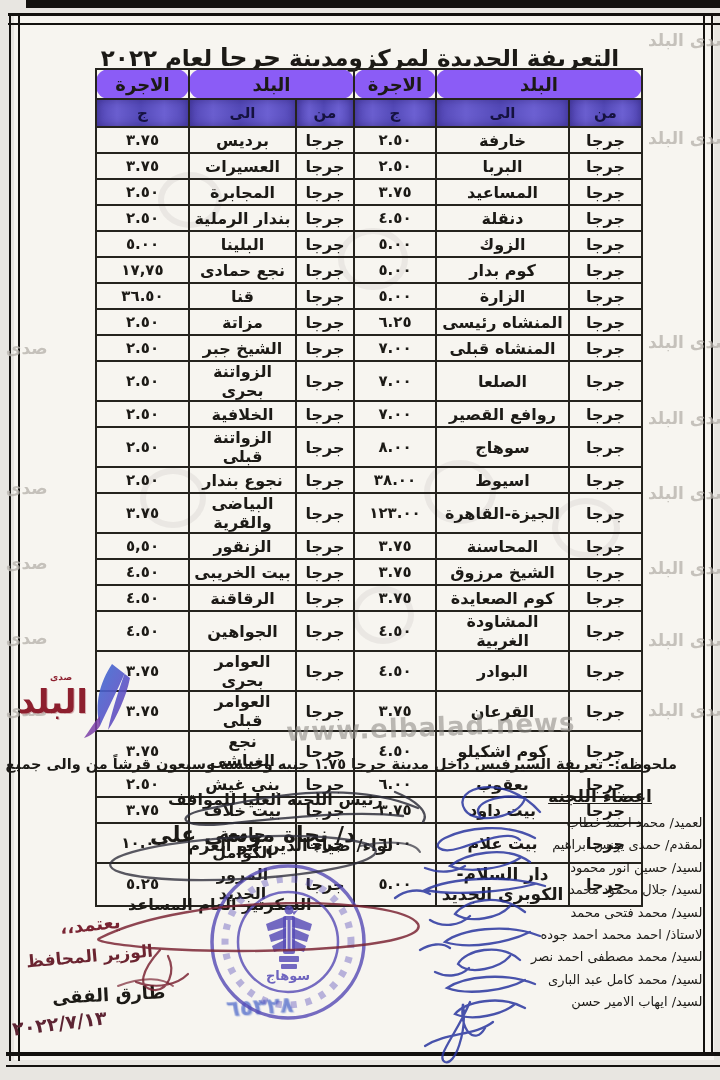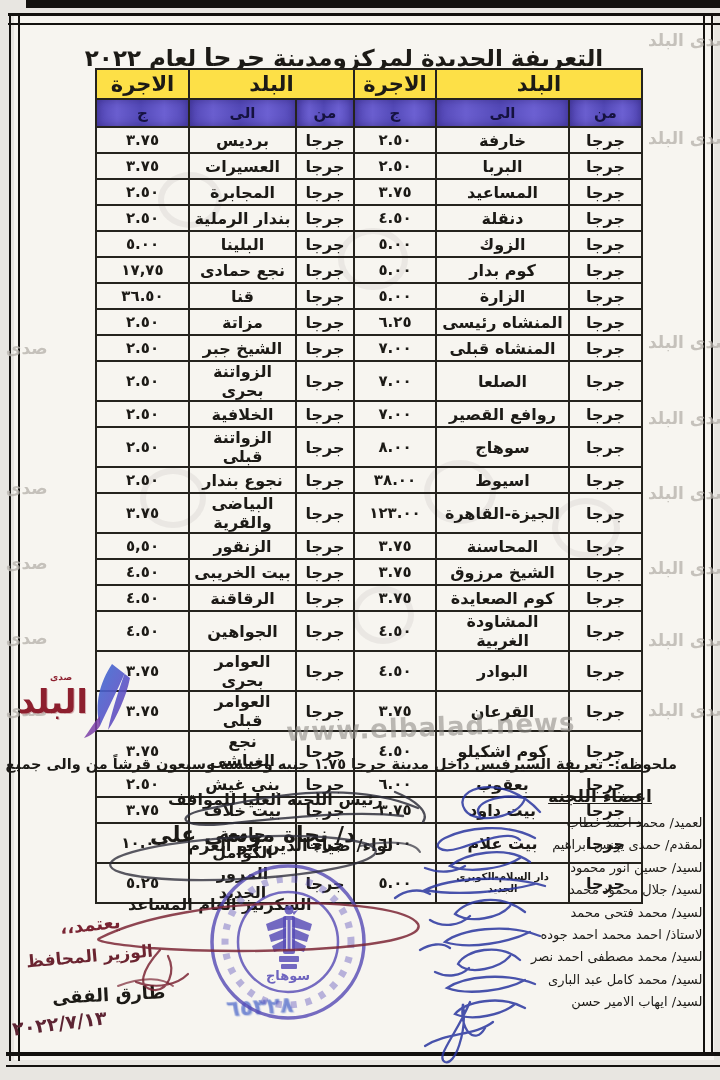--- a/index.html
+++ b/index.html
@@ -10,34 +10,34 @@
     color:#1c1a16;
   }
   .paper{position:absolute;left:14px;top:16px;right:6px;bottom:20px;background:#f7f5f0;}
   
   .top-bar{position:absolute;left:26px;top:0;right:0;height:8px;background:#14120f;}
   .frame-top{position:absolute;left:8px;top:13px;right:0;height:7px;border-top:3px solid #14120f;border-bottom:2px solid #14120f;}
   .frame-bottom{position:absolute;left:6px;top:1052px;right:0;height:9px;border-top:4px solid #14120f;border-bottom:2px solid #14120f;}
   .frame-left{position:absolute;left:9px;top:13px;width:7px;height:1048px;border-left:2px solid #14120f;border-right:2px solid #14120f;}
   .frame-right{position:absolute;left:703px;top:13px;width:6px;height:1040px;border-left:2px solid #14120f;border-right:2px solid #14120f;}
 
-  .title{position:absolute;left:44px;top:28px;width:600px;text-align:center;
+  .title{position:absolute;left:60px;top:28px;width:600px;text-align:center;
     font-size:23px;font-weight:700;direction:rtl;white-space:nowrap;}
   .title .city{font-weight:900;font-size:25px;}
 
   table.fares{position:absolute;left:95px;top:68px;width:548px;border-collapse:collapse;direction:rtl;}
   table.fares th,table.fares td{border:2px solid #25231e;text-align:center;vertical-align:middle;padding:0 3px;}
-  table.fares th.grp{height:28px;font-size:21px;font-weight:700;background:#fde047;}
+  table.fares th.grp{height:28px;font-size:18px;font-weight:700;background:#8b5cf6;border-radius:13px;}
   table.fares th.sub{height:26px;font-size:15px;font-weight:700;color:#15123f;
     background:linear-gradient(90deg,#5246b4,#6a5ecf 22%,#544ab8 48%,#6c60d2 74%,#5348b6);
     box-shadow:inset 0 0 8px rgba(30,20,90,.45);}
   table.fares td{height:24px;font-weight:700;font-size:16px;}
   table.fares td.c-fare{font-size:15px;letter-spacing:1px;}
   table.fares tr.tall td{height:38px;}
-  table.fares tr.tall td[data-field="r_to"]{font-size:10px;line-height:1.2;font-weight:700;margin-left:12px;}
+  table.fares tr.tall td[data-field="r_to"]{font-size:17px;line-height:1.2;font-weight:700;margin-left:12px;}
 
   .footnote{position:absolute;left:55px;top:756px;width:622px;direction:rtl;text-align:right;
     font-size:14.5px;font-weight:700;white-space:nowrap;}
 
   .committee-title{position:absolute;top:786px;left:540px;width:120px;direction:rtl;
     font-size:17px;font-weight:800;text-decoration:underline;text-align:center;}
   .members{position:absolute;top:812px;left:380px;width:326px;margin:0;padding:0;list-style:none;
     direction:rtl;text-align:right;}
   .members li{font-size:13px;font-weight:400;line-height:22.4px;white-space:nowrap;}
 

